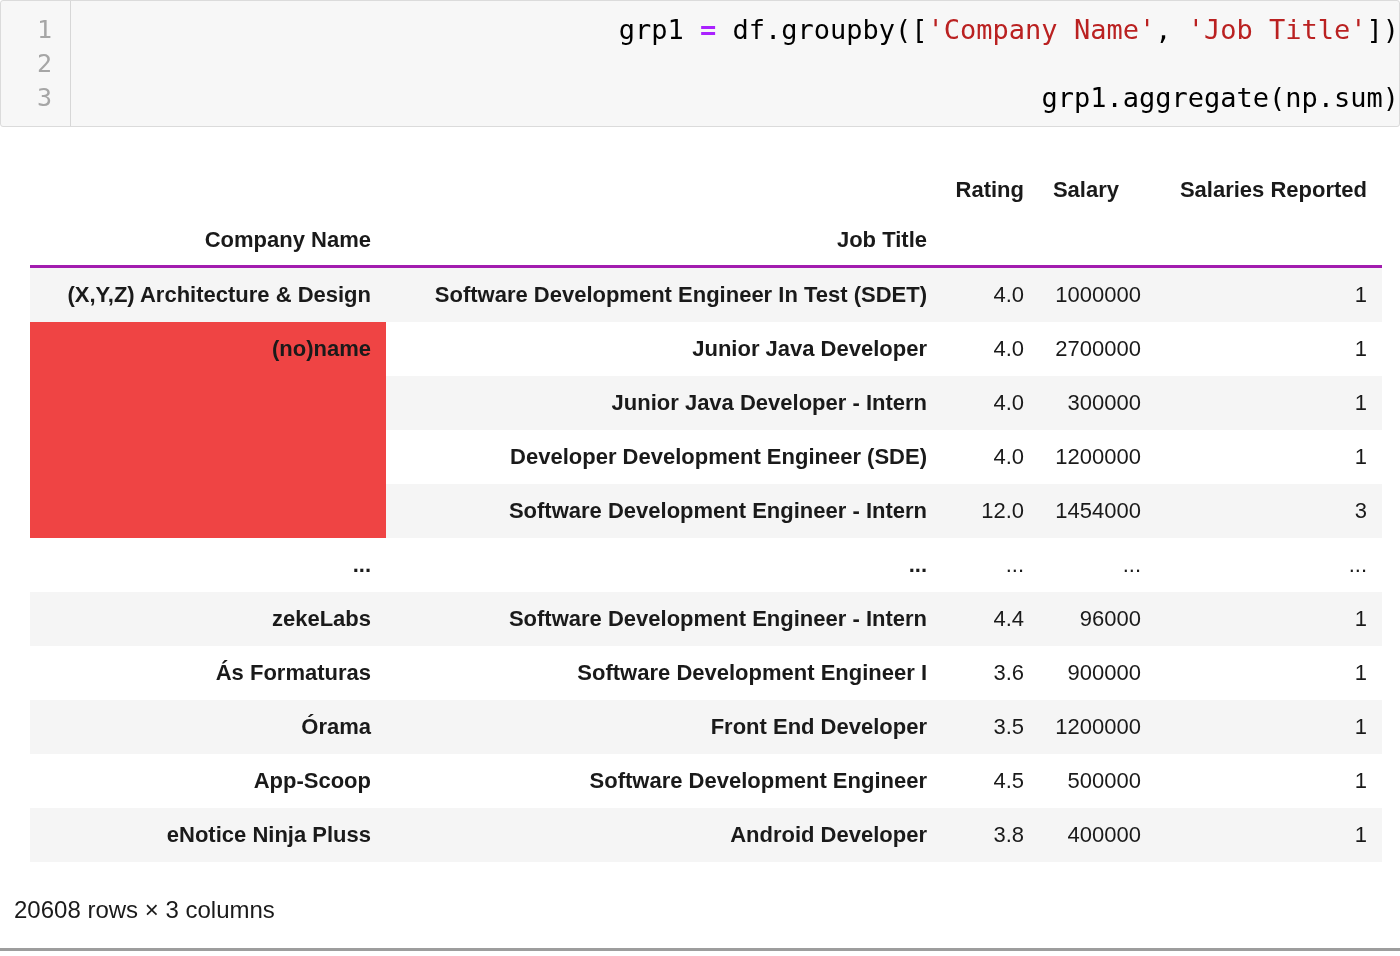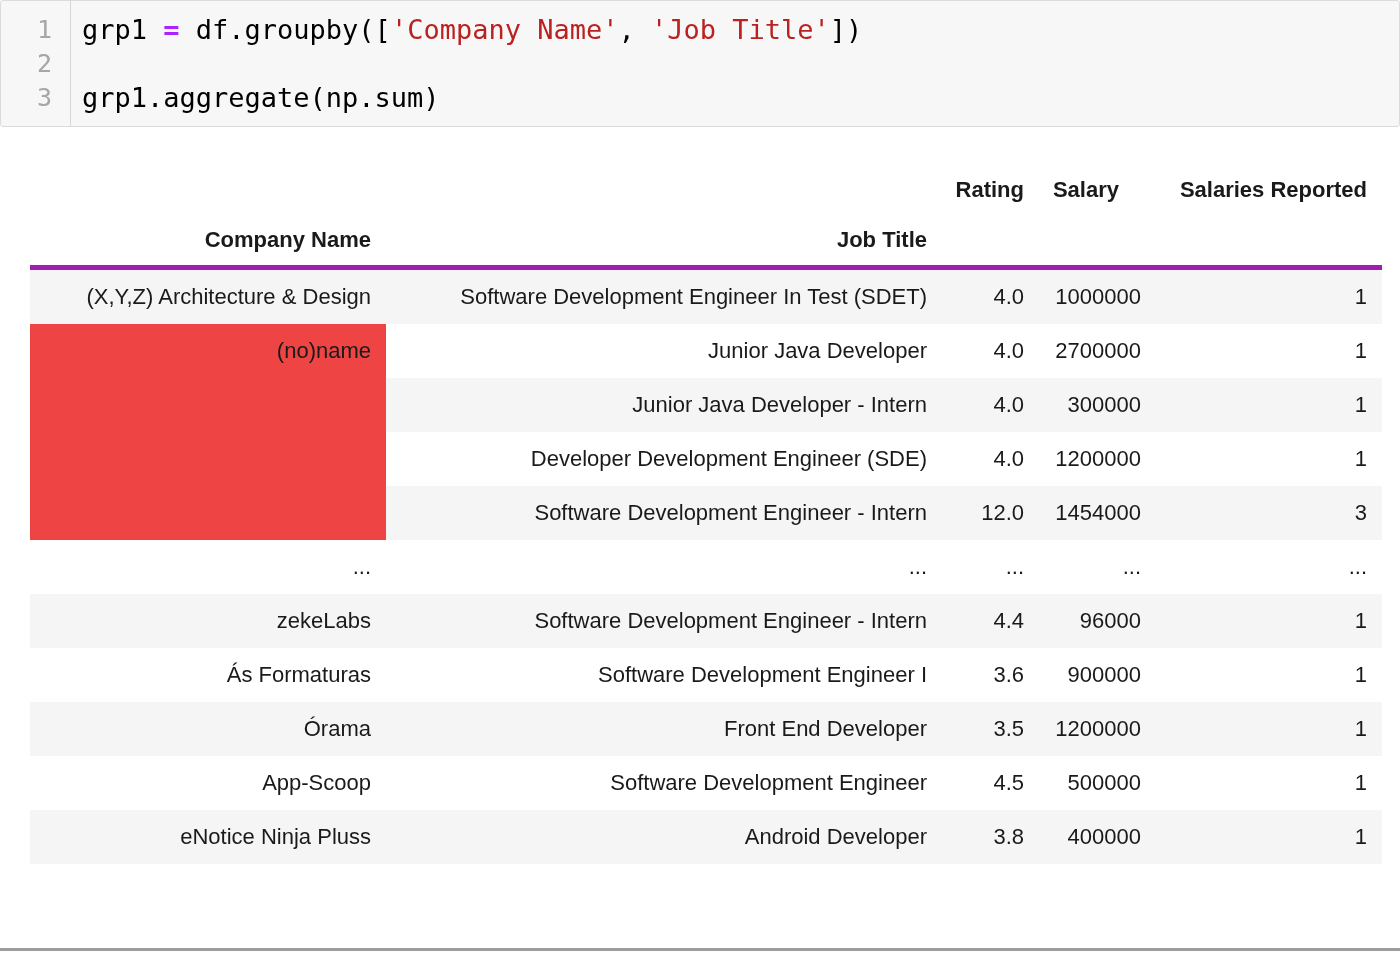--- a/index.html
+++ b/index.html
@@ -32,21 +32,21 @@
     font-family:"DejaVu Sans Mono", monospace;
     font-size:25px;line-height:34px;color:#a6a6a6;
     user-select:none;
   }
   .gutter .ln{height:34px;}
   .code-area{
     flex:1;
     padding:12px 0 0 11px;
     font-family:"DejaVu Sans Mono", monospace;
     font-size:27px;line-height:34px;color:#000;
-    white-space:pre;overflow:hidden;
+    white-space:pre;overflow:hidden;text-align:right;
   }
   .code-line{height:34px;}
   .tok-op{color:var(--op-color);font-weight:bold;}
   .tok-str{color:var(--str-color);}
   .tok-plain{color:#000;}
 
   
   .output{position:absolute;top:165px;left:30px;}
   table.dataframe{
     border-collapse:collapse;table-layout:fixed;width:1352px;
@@ -54,25 +54,25 @@
   }
   table.dataframe th, table.dataframe td{
     white-space:nowrap;overflow:hidden;
     text-align:right;line-height:26px;
   }
   thead th{
     font-weight:bold;vertical-align:middle;
     padding:12px 15px 12px 0;height:50px;
   }
   thead th.salary-head{padding-right:37px;}
-  thead tr:last-child th{border-bottom:5px solid #a21caf;}
+  thead tr:last-child th{border-bottom:3px solid #a21caf;}
   tbody th, tbody td{
     padding:14px 15px 14px 0;vertical-align:top;
   }
-  tbody th{font-weight:normal;}
+  tbody th{font-weight:bold;}
   tbody td{font-weight:normal;}
   tbody tr:nth-child(odd){background:var(--stripe);}
   tbody th.spanned{background:#ef4444;}
 
   .dims{
     position:absolute;top:896px;left:14px;
     font-size:24px;color:#1a1a1a;
   }
   .bottom-rule{
     position:absolute;top:948px;left:0;width:1400px;height:3px;
@@ -190,16 +190,17 @@
             <th>eNotice Ninja Pluss</th>
             <th>Android Developer</th>
             <td>3.8</td>
             <td>400000</td>
             <td>1</td>
           </tr>
         </tbody>
     </table>
   </div>
 
+  <div class="dims">20608 rows × 3 columns</div>
 
   <div class="bottom-rule"></div>
 
 </div>
 
 </body></html>

